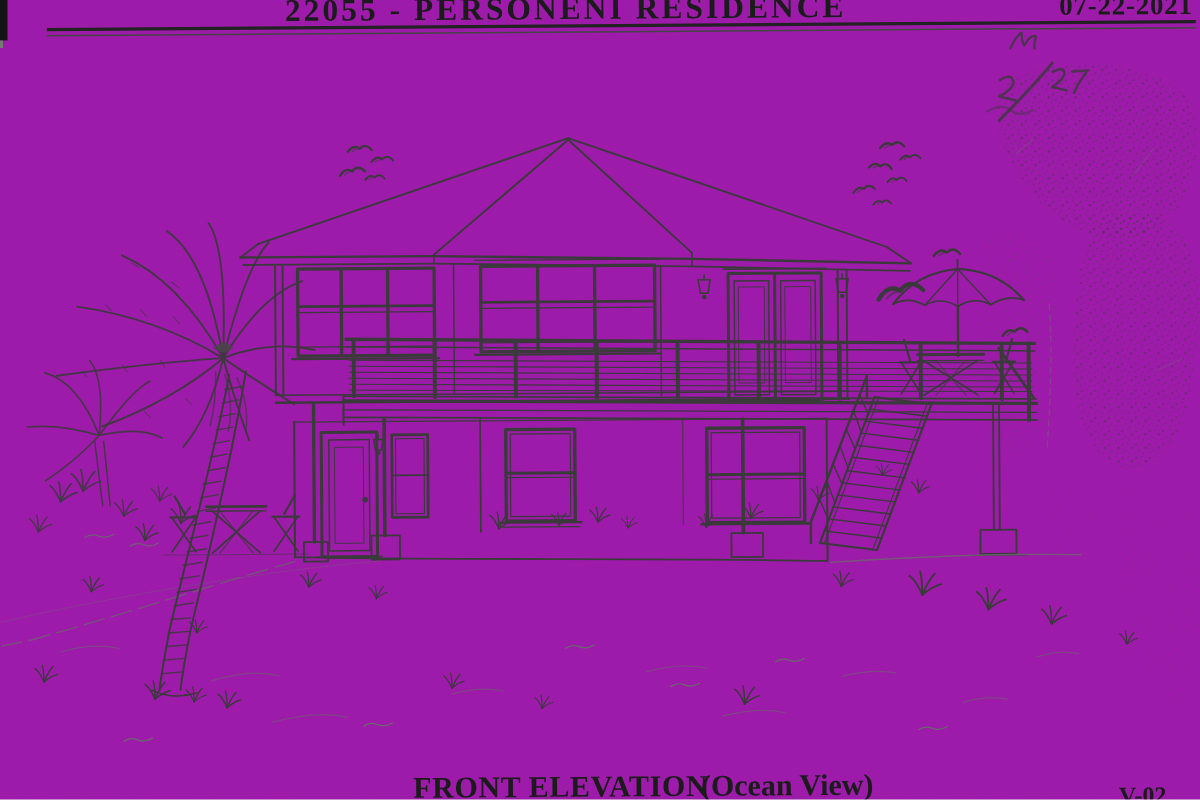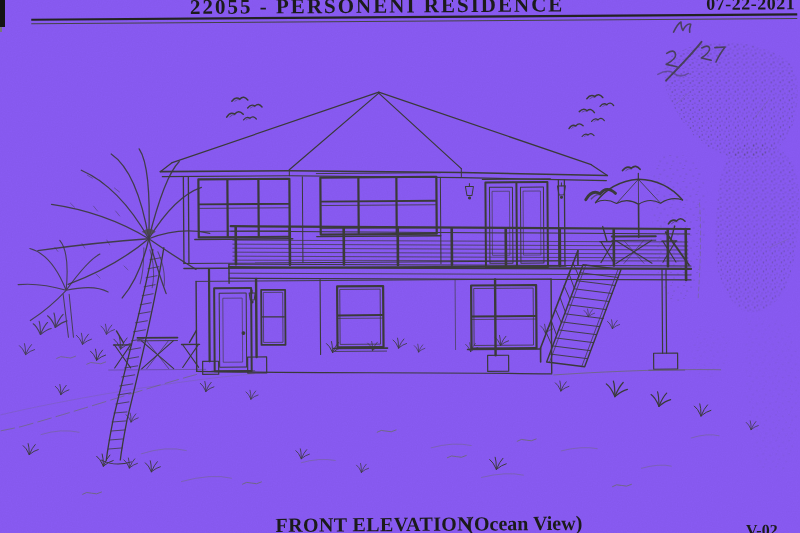--- a/index.html
+++ b/index.html
@@ -1,18 +1,18 @@
 <!DOCTYPE html>
 <html><head>
 <meta charset="utf-8">
 <style>
   html,body{margin:0;padding:0;background:#e8e8e8;}
   .sheet{
     position:relative;width:800px;height:533px;overflow:hidden;
-    background:#8b5cf6;
+    background:#a21caf;
     font-family:"Liberation Serif", serif;
   }
   svg{position:absolute;left:0;top:0;display:block;}
   .ink{stroke:#3a3a3a;fill:none;stroke-linecap:round;stroke-linejoin:round;}
   .soft{stroke:#6a6a6a;fill:none;stroke-linecap:round;}
   text{fill:#1b1b1b;font-weight:bold;font-family:"Liberation Serif", serif;}
 </style>
 </head>
 <body>
 

